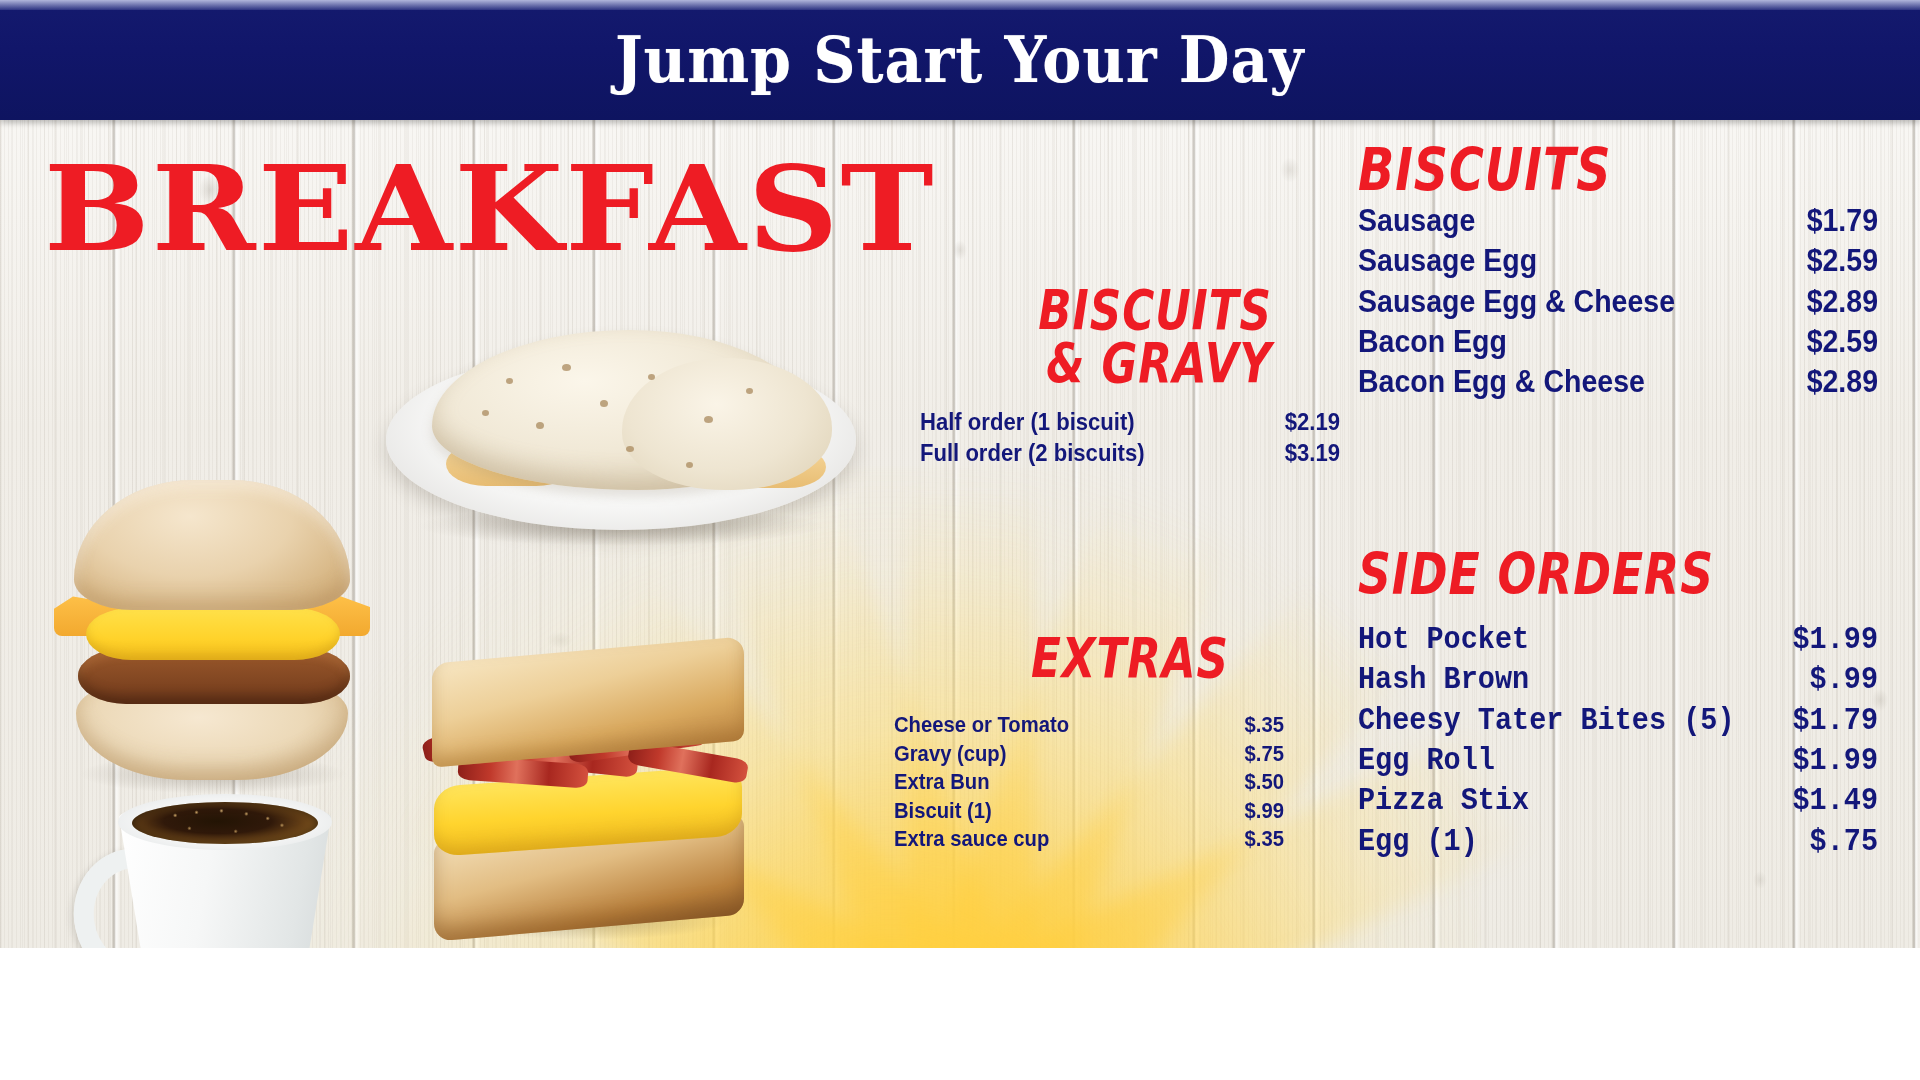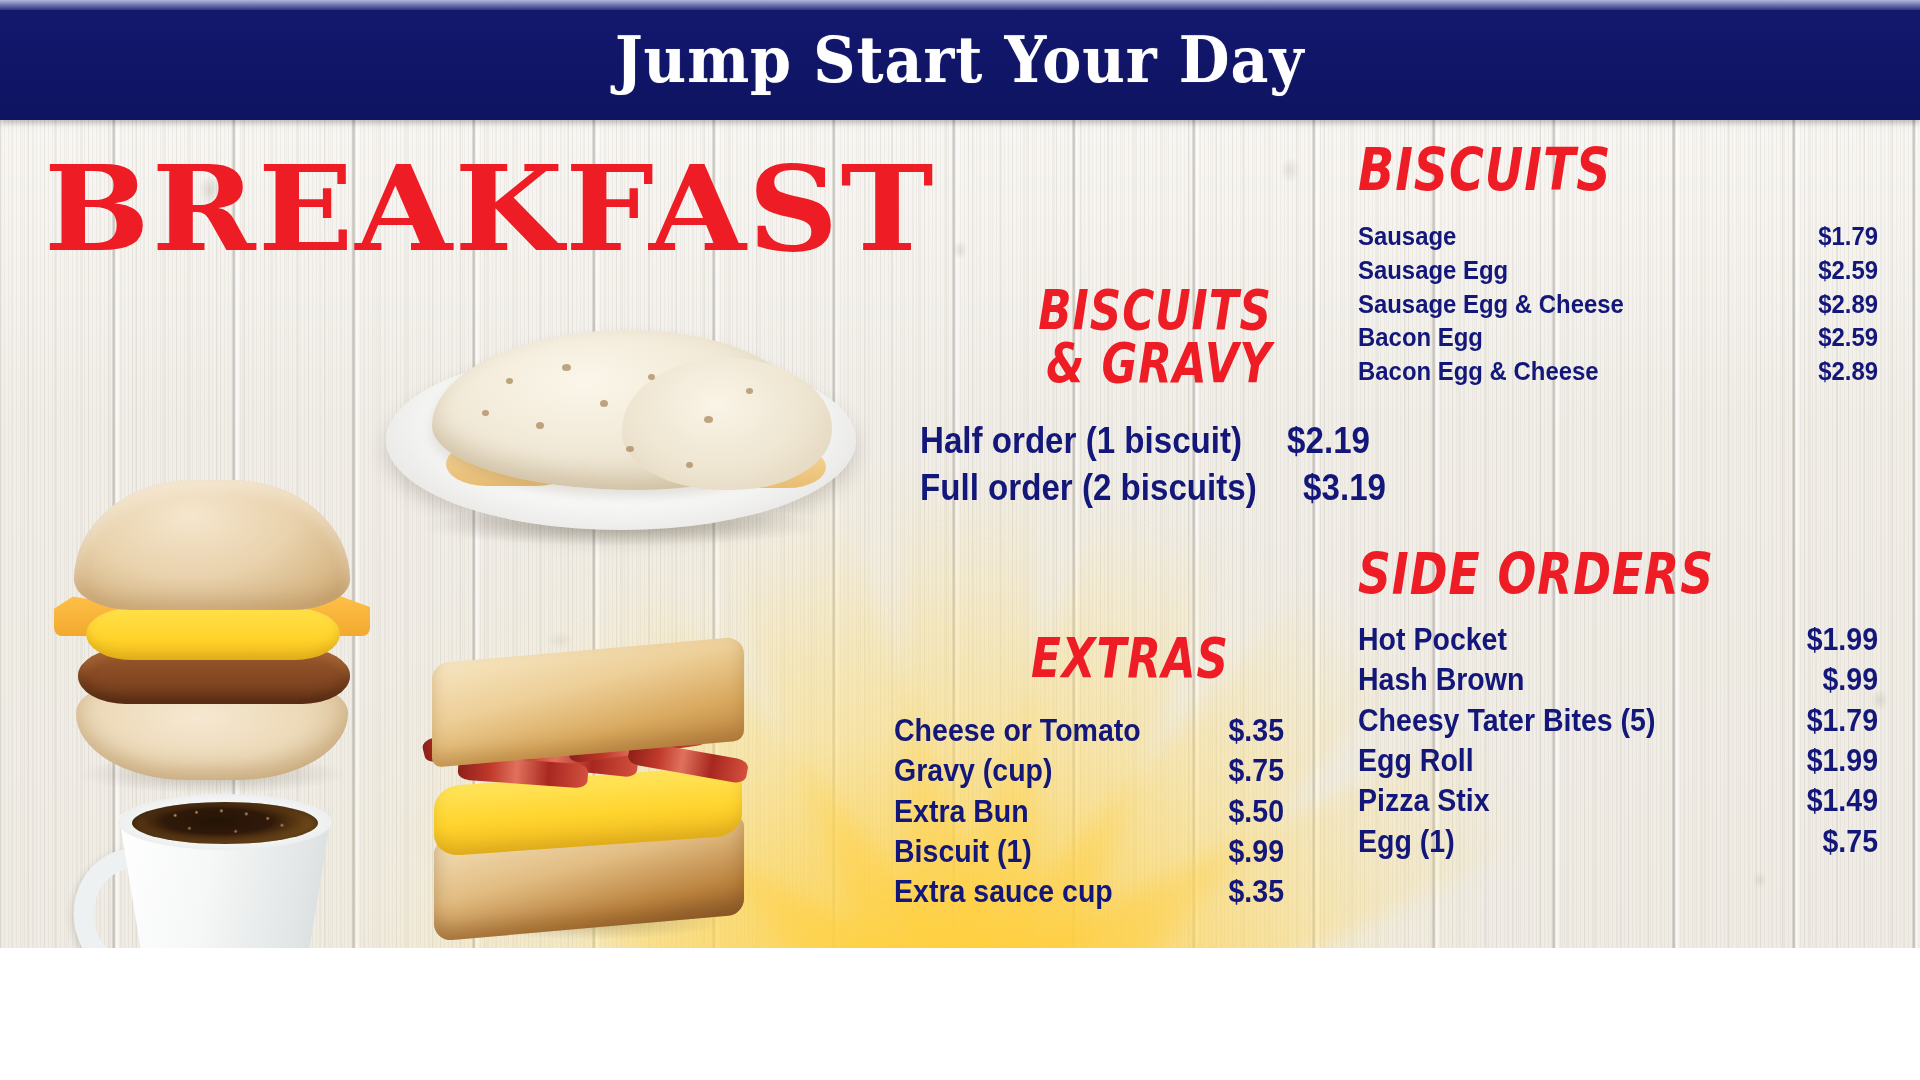--- a/index.html
+++ b/index.html
@@ -128,36 +128,36 @@
     line-height:1.30;
     white-space:nowrap;
   }
   .row .name{flex:0 0 auto;transform:scaleX(.92);transform-origin:left center;}
   .row .spacer{flex:1 1 auto;min-width:8px;}
   .row .price{flex:0 0 auto;text-align:right;transform:scaleX(.92);transform-origin:right center;}
 
   
   #sec-bg{position:absolute;left:920px;top:300px;width:420px;}
   #sec-bg .sect-head{font-size:46px;text-align:right;width:352px;transform-origin:right bottom;}
-  #sec-bg .menu-list{font-size:36px;margin-top:28px;width:420px;}
+  #sec-bg .menu-list{font-size:24px;margin-top:16px;width:420px;}
   #sec-bg .price{width:92px;}
 
   #sec-extras{position:absolute;left:894px;top:640px;width:390px;}
   #sec-extras .sect-head{font-size:46px;text-align:right;width:335px;transform-origin:right bottom;}
-  #sec-extras .menu-list{font-size:31px;margin-top:26px;width:390px;}
+  #sec-extras .menu-list{font-size:22px;margin-top:26px;width:390px;}
   #sec-extras .price{width:86px;}
 
   #sec-biscuits{position:absolute;left:1358px;top:150px;width:520px;}
   #sec-biscuits .sect-head{font-size:50px;}
-  #sec-biscuits .menu-list{font-size:26px;margin-top:21px;width:520px;}
+  #sec-biscuits .menu-list{font-size:31px;margin-top:2px;width:520px;}
   #sec-biscuits .price{width:100px;}
 
   #sec-sides{position:absolute;left:1358px;top:555px;width:520px;}
   #sec-sides .sect-head{font-size:48px;}
-  #sec-sides .menu-list{font-size:31px;margin-top:18px;width:520px;}
+  #sec-sides .menu-list{font-size:31px;margin-top:18px;width:520px;font-family:Liberation Mono, monospace;}
   #sec-sides .price{width:100px;}
 
   
   .photo{position:absolute;}
   .shadow-soft{
     position:absolute;border-radius:50%;
     background:radial-gradient(ellipse at center, rgba(90,80,65,.30), rgba(90,80,65,0) 70%);
   }
 
   

